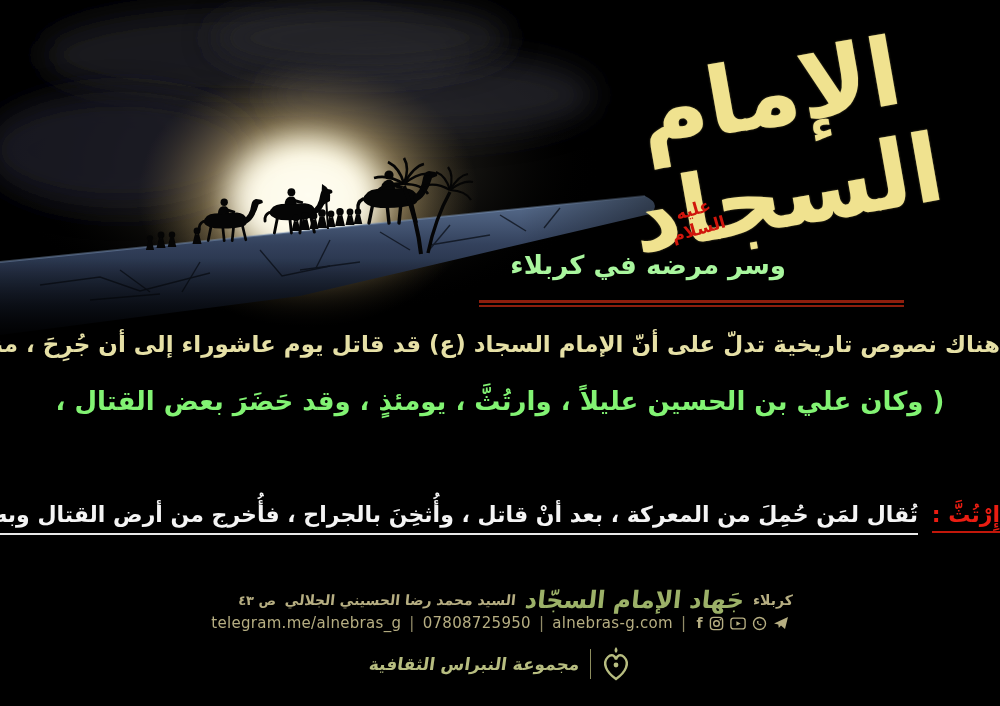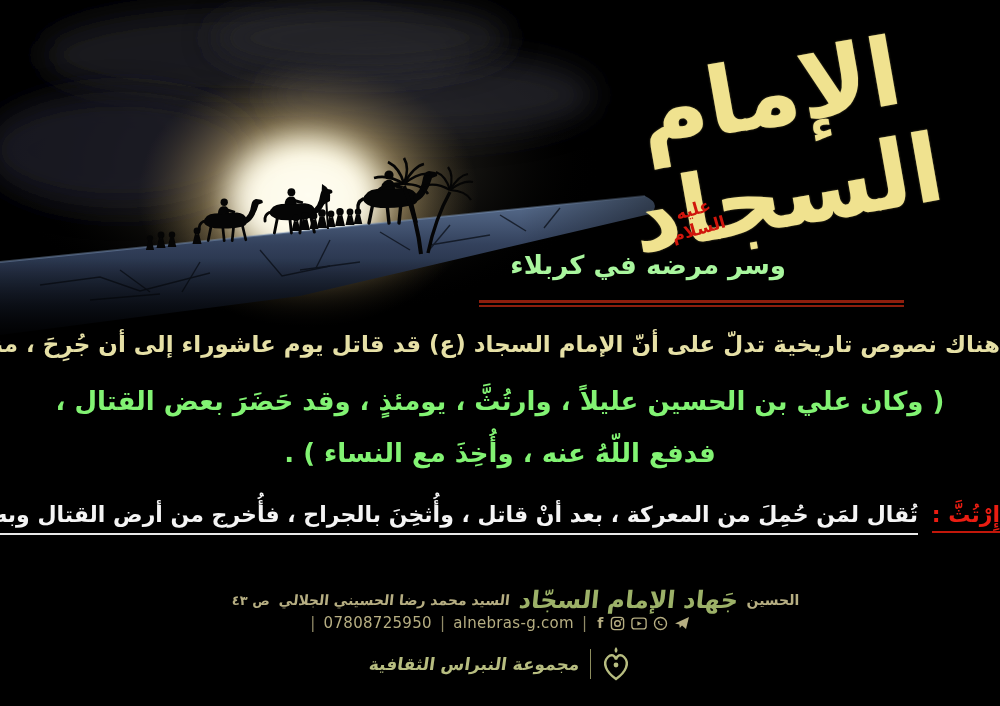--- a/index.html
+++ b/index.html
@@ -195,34 +195,34 @@
   <div class="title-callig">الإمام السجاد</div>
   <div class="honorific">عليه السلام</div>
   <div class="subtitle">وسر مرضه في كربلاء</div>
   <div class="red-divider">
     <div class="l1"></div>
       <div class="l2"></div>
   </div>
 
   <div class="line intro">هناك نصوص تاريخية تدلّ على أنّ الإمام السجاد (ع) قد قاتل يوم عاشوراء إلى أن جُرِحَ ، منها :</div>
   <div class="line quote1">( وكان علي بن الحسين عليلاً ، وارتُثَّ ، يومئذٍ ، وقد حَضَرَ بعض القتال ،</div>
-  <div class="line quote2">فدفع اللّهُ عنه ، وأُخِذَ مع النساء ) .</div>
   <div class="line definition">
     <span class="term">إِرْتُثَّ :</span>
     <span class="def">تُقال لمَن حُمِلَ من المعركة ، بعد أنْ قاتل ، وأُثخِنَ بالجراح ، فأُخرج من أرض القتال وبه رَمَق</span>
   </div>
 
   <div class="source-row">
-    <span class="source-label">الحسين</span>
+    <span class="source-label">كربلاء</span>
     <span class="source-book">جَهاد الإمام السجّاد</span>
     <span class="source-author">السيد محمد رضا الحسيني الجلالي</span>
     <span class="source-page">ص ٤٣</span>
   </div>
 
   <div class="contact-row">
+    <span>telegram.me/alnebras_g</span>
     <span class="sep">|</span>
     <span>07808725950</span>
     <span class="sep">|</span>
     <span>alnebras-g.com</span>
     <span class="sep">|</span>
     <span class="icons">
       <span class="fb-glyph">f</span>
       <svg width="15" height="15" viewBox="0 0 16 16">
         <rect x="1.5" y="1.5" width="13" height="13" rx="3.5" fill="none" stroke="#b6ae82" stroke-width="1.5"></rect>
         <circle cx="8" cy="8" r="3" fill="none" stroke="#b6ae82" stroke-width="1.5"></circle>

